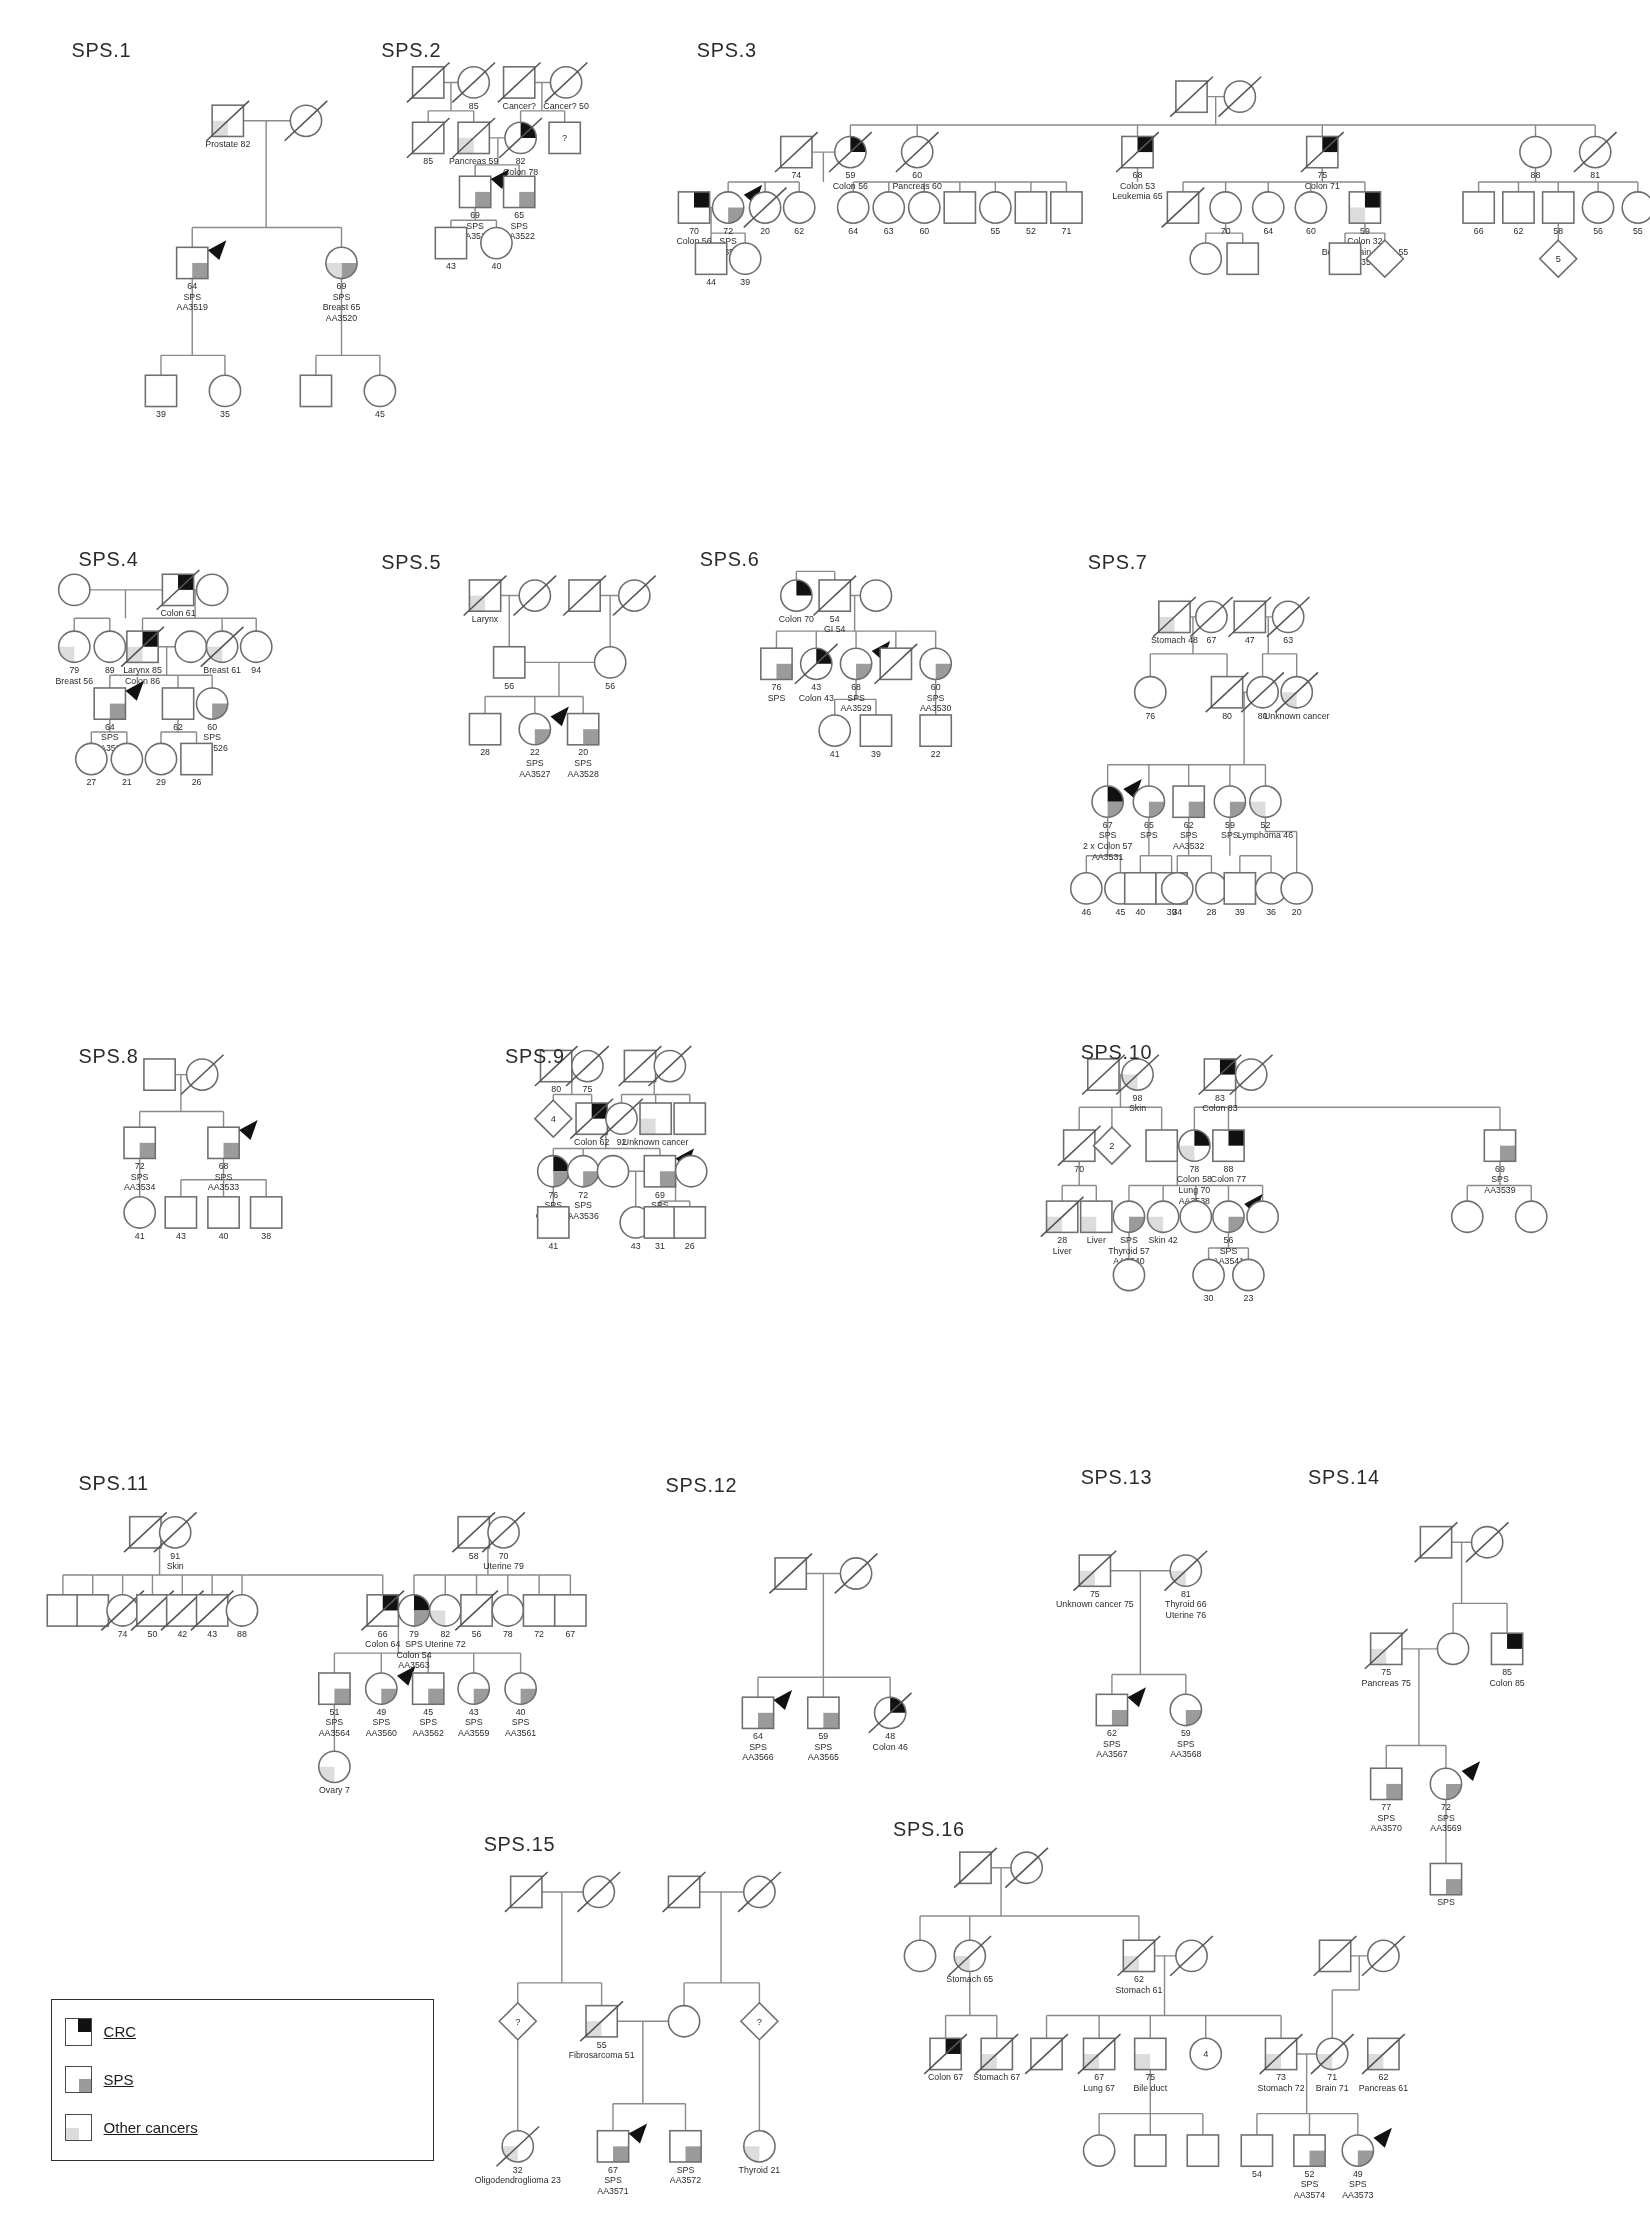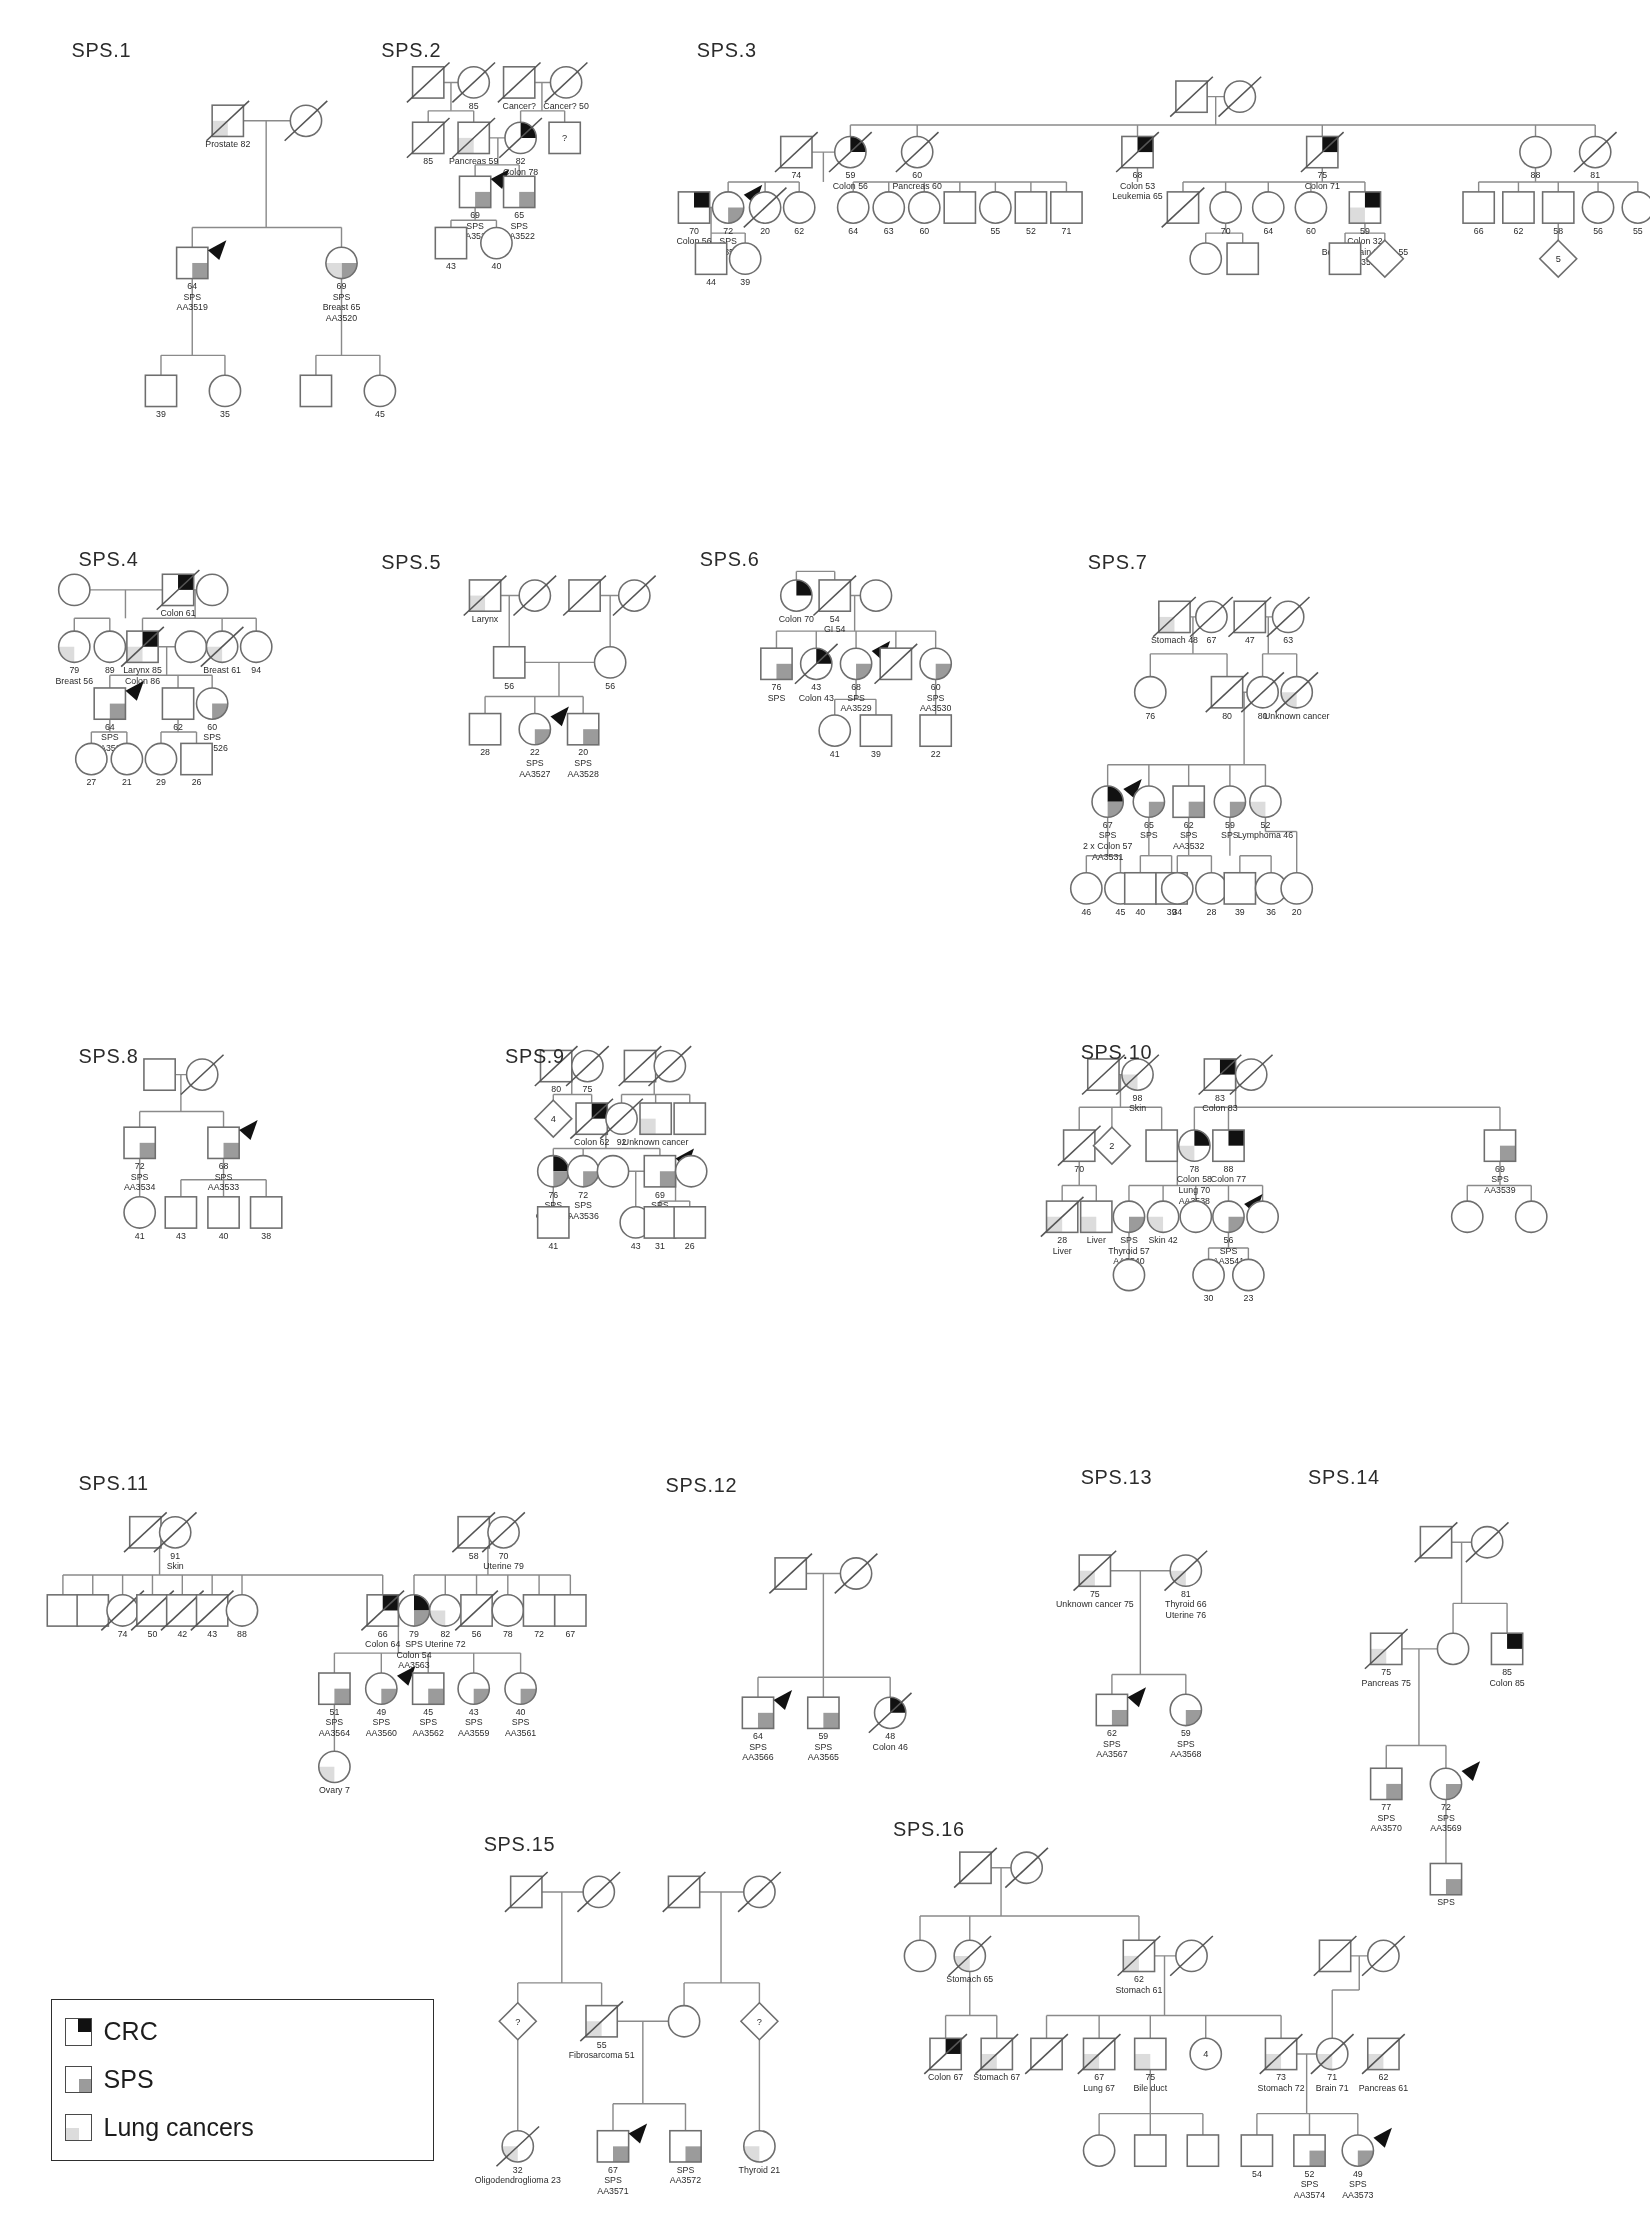--- a/index.html
+++ b/index.html
@@ -8,21 +8,21 @@
   svg{position:absolute;left:0;top:0;}
   svg text{font-family:"Liberation Sans", sans-serif;fill:#2b2b2b;}
   .legend{position:absolute;left:3.1%;top:90.2%;width:23.2%;height:7.3%;
           border:1.8px solid #2e2e2e;background:#ffffff;box-sizing:border-box;
           display:flex;flex-direction:column;justify-content:space-around;padding:8px 0 8px 12.4px;}
   .legend-row{display:flex;align-items:center;gap:11.5px;}
   .sw{width:27.5px;height:27.5px;border:1.3px solid #4a4a4a;box-sizing:border-box;flex:0 0 auto;}
   .sw-crc{background:conic-gradient(#111 0 25%, #fff 25% 100%);}
   .sw-sps{background:conic-gradient(#fff 0 25%, #9b9b9b 25% 50%, #fff 50% 100%);}
   .sw-other{background:conic-gradient(#fff 0 50%, #dcdcdc 50% 75%, #fff 75% 100%);}
-  .legend-label{font-size:25px;color:#1c1c1c;}
+  .legend-label{font-size:15px;color:#1c1c1c;text-decoration:underline;}
 </style>
 </head>
 <body>
 
 <div class="canvas">
   <svg id="fig" width="1651" height="2216" viewBox="0 0 1161 1559" xmlns="http://www.w3.org/2000/svg">
       <g>
         <line x1="160" y1="85" x2="215" y2="85" stroke="#8a8a8a" stroke-width="1"></line>
         <line x1="187" y1="85" x2="187" y2="160" stroke="#8a8a8a" stroke-width="1"></line>
         <line x1="135" y1="160" x2="240" y2="160" stroke="#8a8a8a" stroke-width="1"></line>
@@ -1754,17 +1754,17 @@
     <div class="legend-row">
       <span class="sw sw-crc"></span>
       <span class="legend-label">CRC</span>
     </div>
     <div class="legend-row">
       <span class="sw sw-sps"></span>
       <span class="legend-label">SPS</span>
     </div>
     <div class="legend-row">
       <span class="sw sw-other"></span>
-      <span class="legend-label">Lung cancers</span>
+      <span class="legend-label">Other cancers</span>
     </div>
   </div>
 </div>
 
 
 </body></html>

